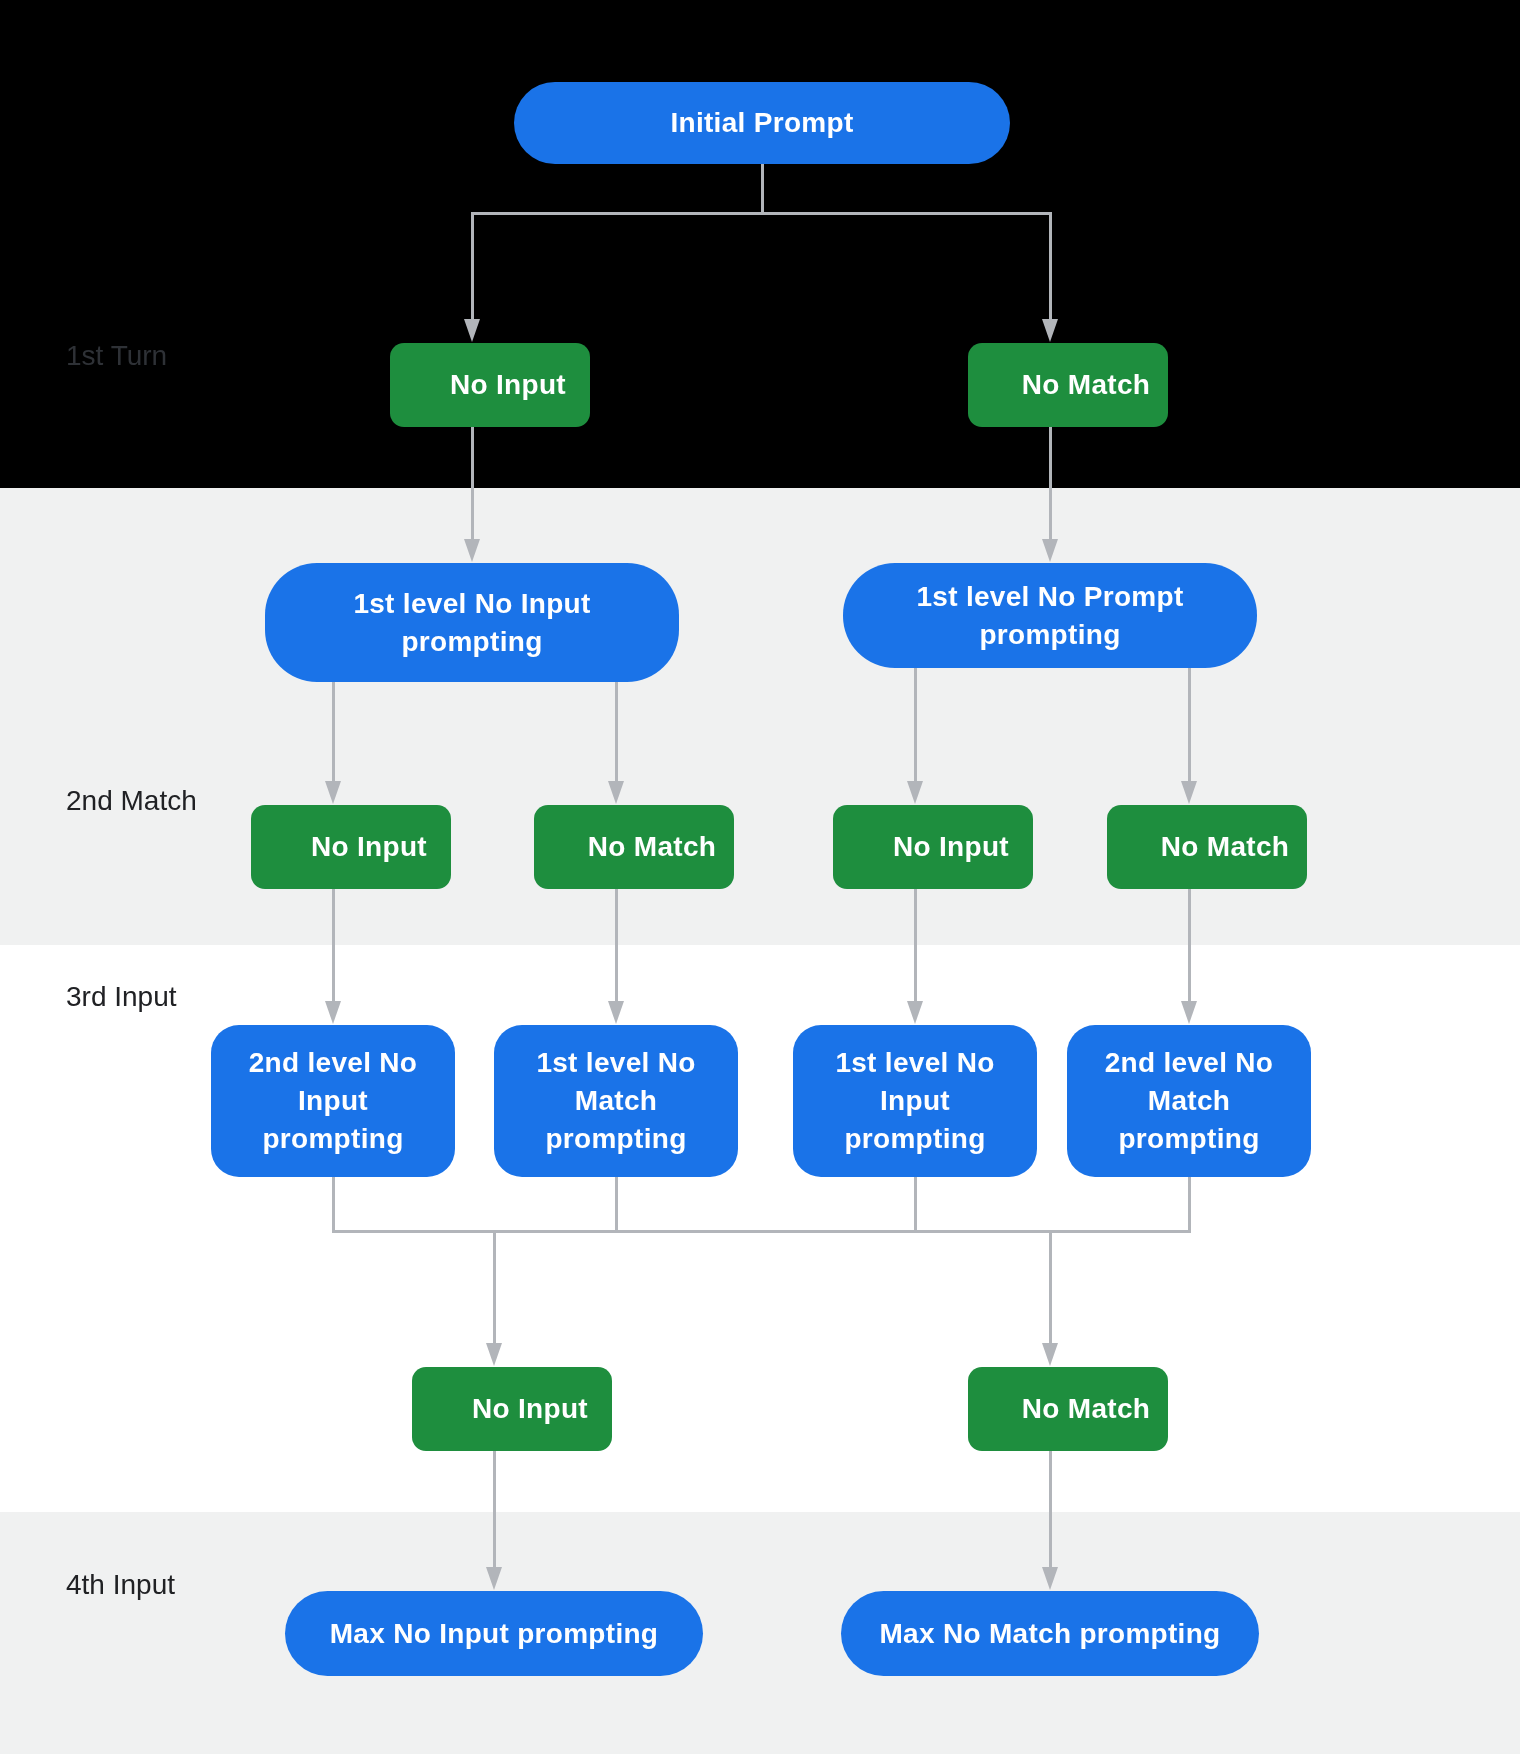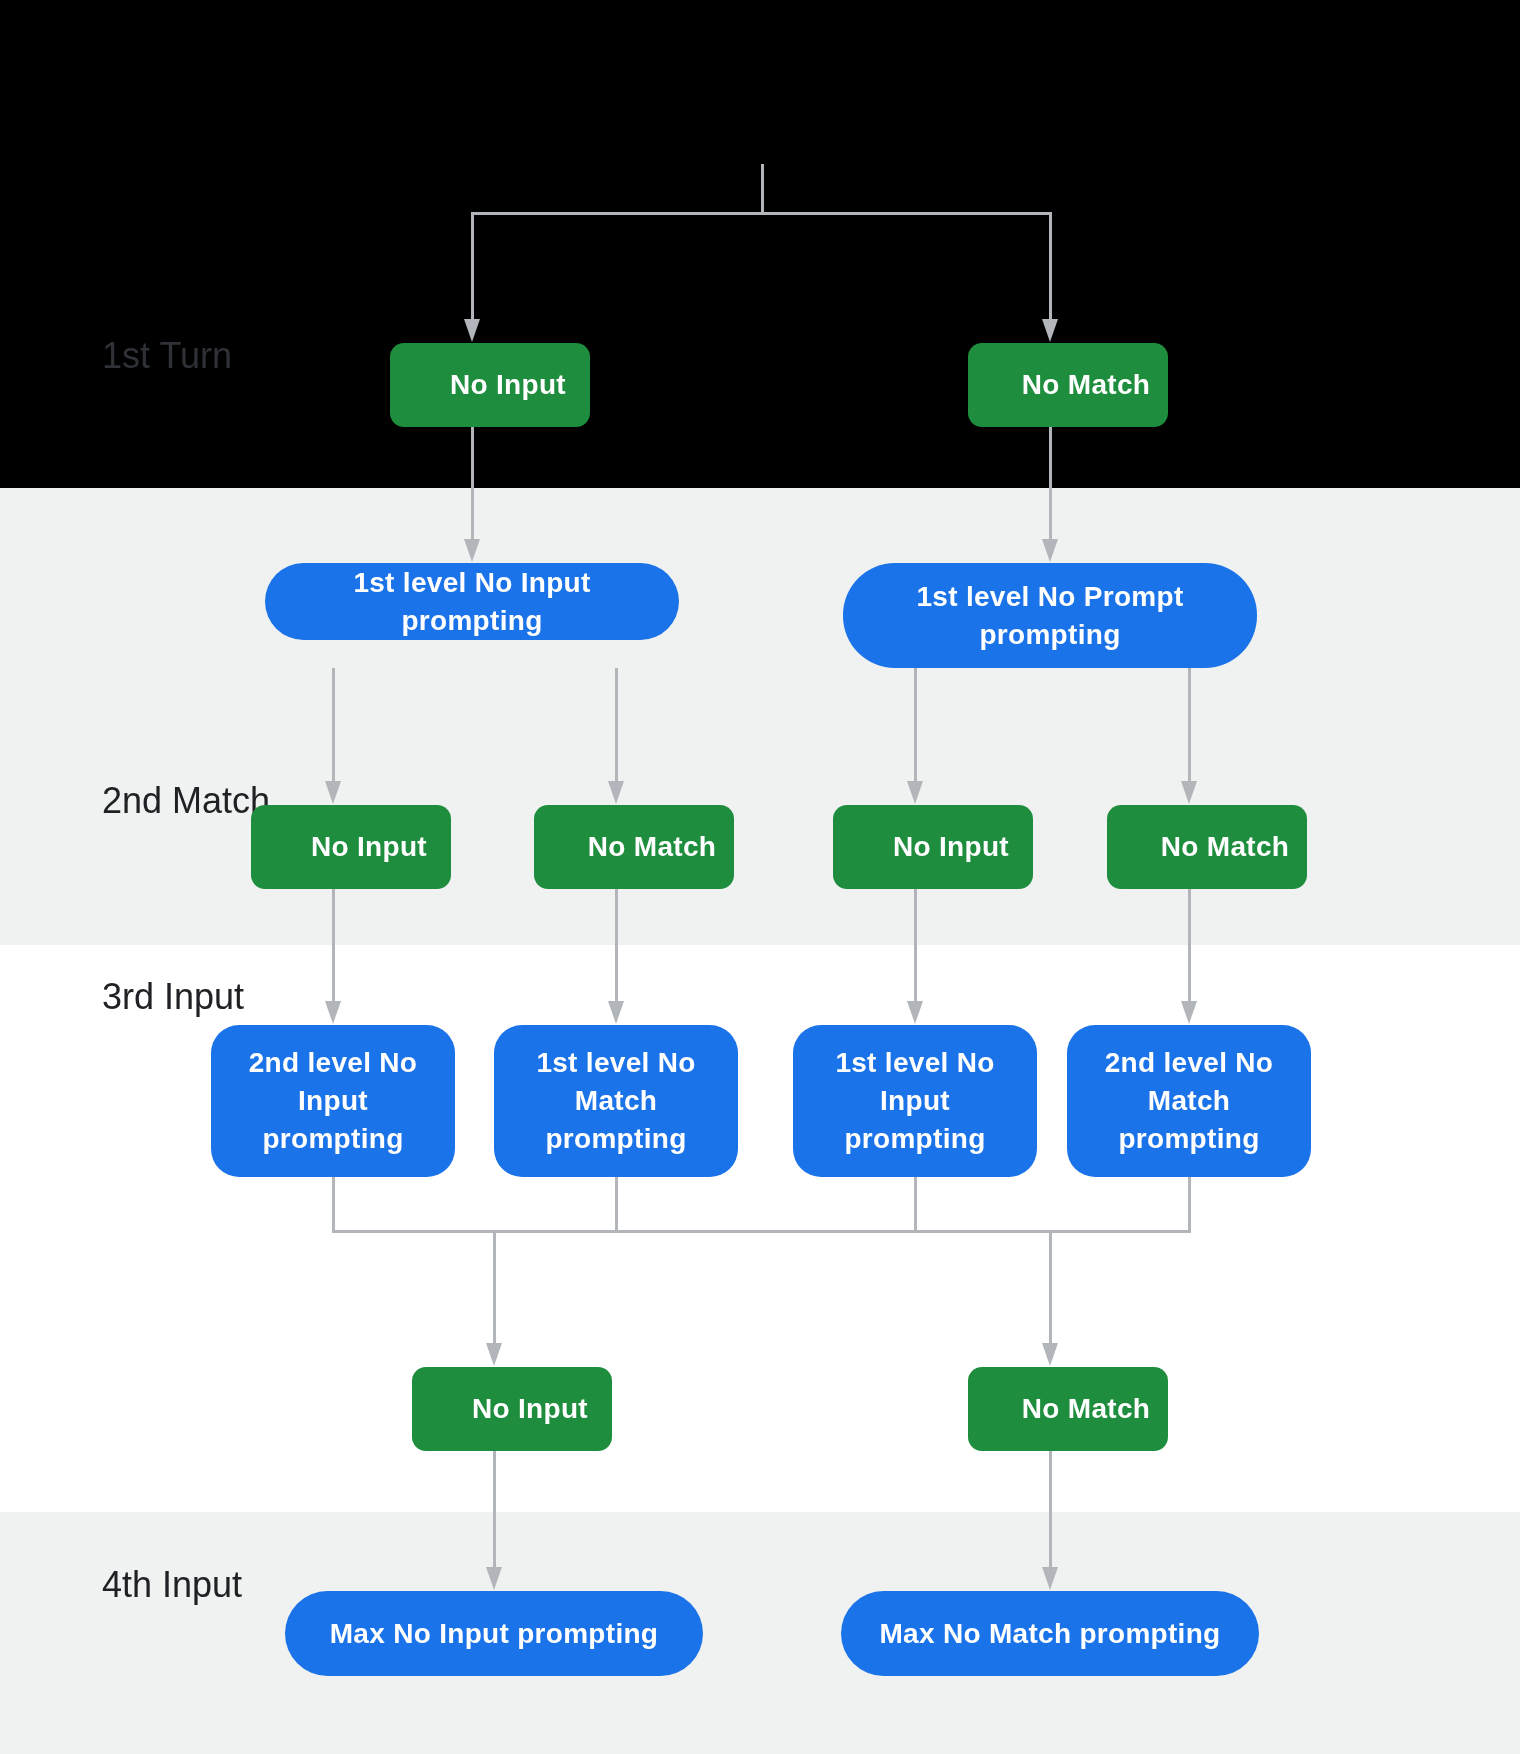--- a/index.html
+++ b/index.html
@@ -22,25 +22,24 @@
     overflow: hidden;
     background: var(--band-white);
   }
   .band { position: absolute; left: 0; width: 1520px; }
   .band.black { background: var(--band-black); }
   .band.gray  { background: var(--band-gray); }
   .band.white { background: var(--band-white); }
 
   .turn-label {
     position: absolute;
-    font-size: 36px;
+    font-size: 28px;
     line-height: 44px;
     color: var(--turn-label);
     white-space: nowrap;
-    margin-left: 36px;
   }
   .turn-label.on-black { color: var(--turn-label-on-black); }
 
   .node {
     position: absolute;
     display: flex;
     align-items: center;
     justify-content: center;
     text-align: center;
     color: var(--node-text);
@@ -121,25 +120,26 @@
   <div class="vline" style="left:493px; top:1230px; height:115px;"></div>
   <div class="arrowhead" style="left:486px; top:1343px;"></div>
   <div class="vline" style="left:1049px; top:1230px; height:115px;"></div>
   <div class="arrowhead" style="left:1042px; top:1343px;"></div>
 
   <div class="vline" style="left:493px; top:1451px; height:118px;"></div>
   <div class="arrowhead" style="left:486px; top:1567px;"></div>
   <div class="vline" style="left:1049px; top:1451px; height:118px;"></div>
   <div class="arrowhead" style="left:1042px; top:1567px;"></div>
 
+  <div class="node blue pill" style="left:514px; top:82px; width:496px; height:82px;">Initial Prompt</div>
 
   <div class="node green rounded" style="left:390px; top:343px; width:164px; height:84px;">No Input</div>
   <div class="node green rounded" style="left:968px; top:343px; width:164px; height:84px;">No Match</div>
 
-  <div class="node blue pill" style="left:265px; top:563px; width:414px; height:77px;">1st level No Input
+  <div class="node blue pill" style="left:265px; top:563px; width:414px; height:119px;">1st level No Input
 prompting</div>
   <div class="node blue pill" style="left:843px; top:563px; width:414px; height:105px;">1st level No Prompt
 prompting</div>
 
   <div class="node green rounded" style="left:251px; top:805px; width:164px; height:84px;">No Input</div>
   <div class="node green rounded" style="left:534px; top:805px; width:164px; height:84px;">No Match</div>
   <div class="node green rounded" style="left:833px; top:805px; width:164px; height:84px;">No Input</div>
   <div class="node green rounded" style="left:1107px; top:805px; width:164px; height:84px;">No Match</div>
 
   <div class="node blue squircle" style="left:211px; top:1025px; width:244px; height:152px;">2nd level No

